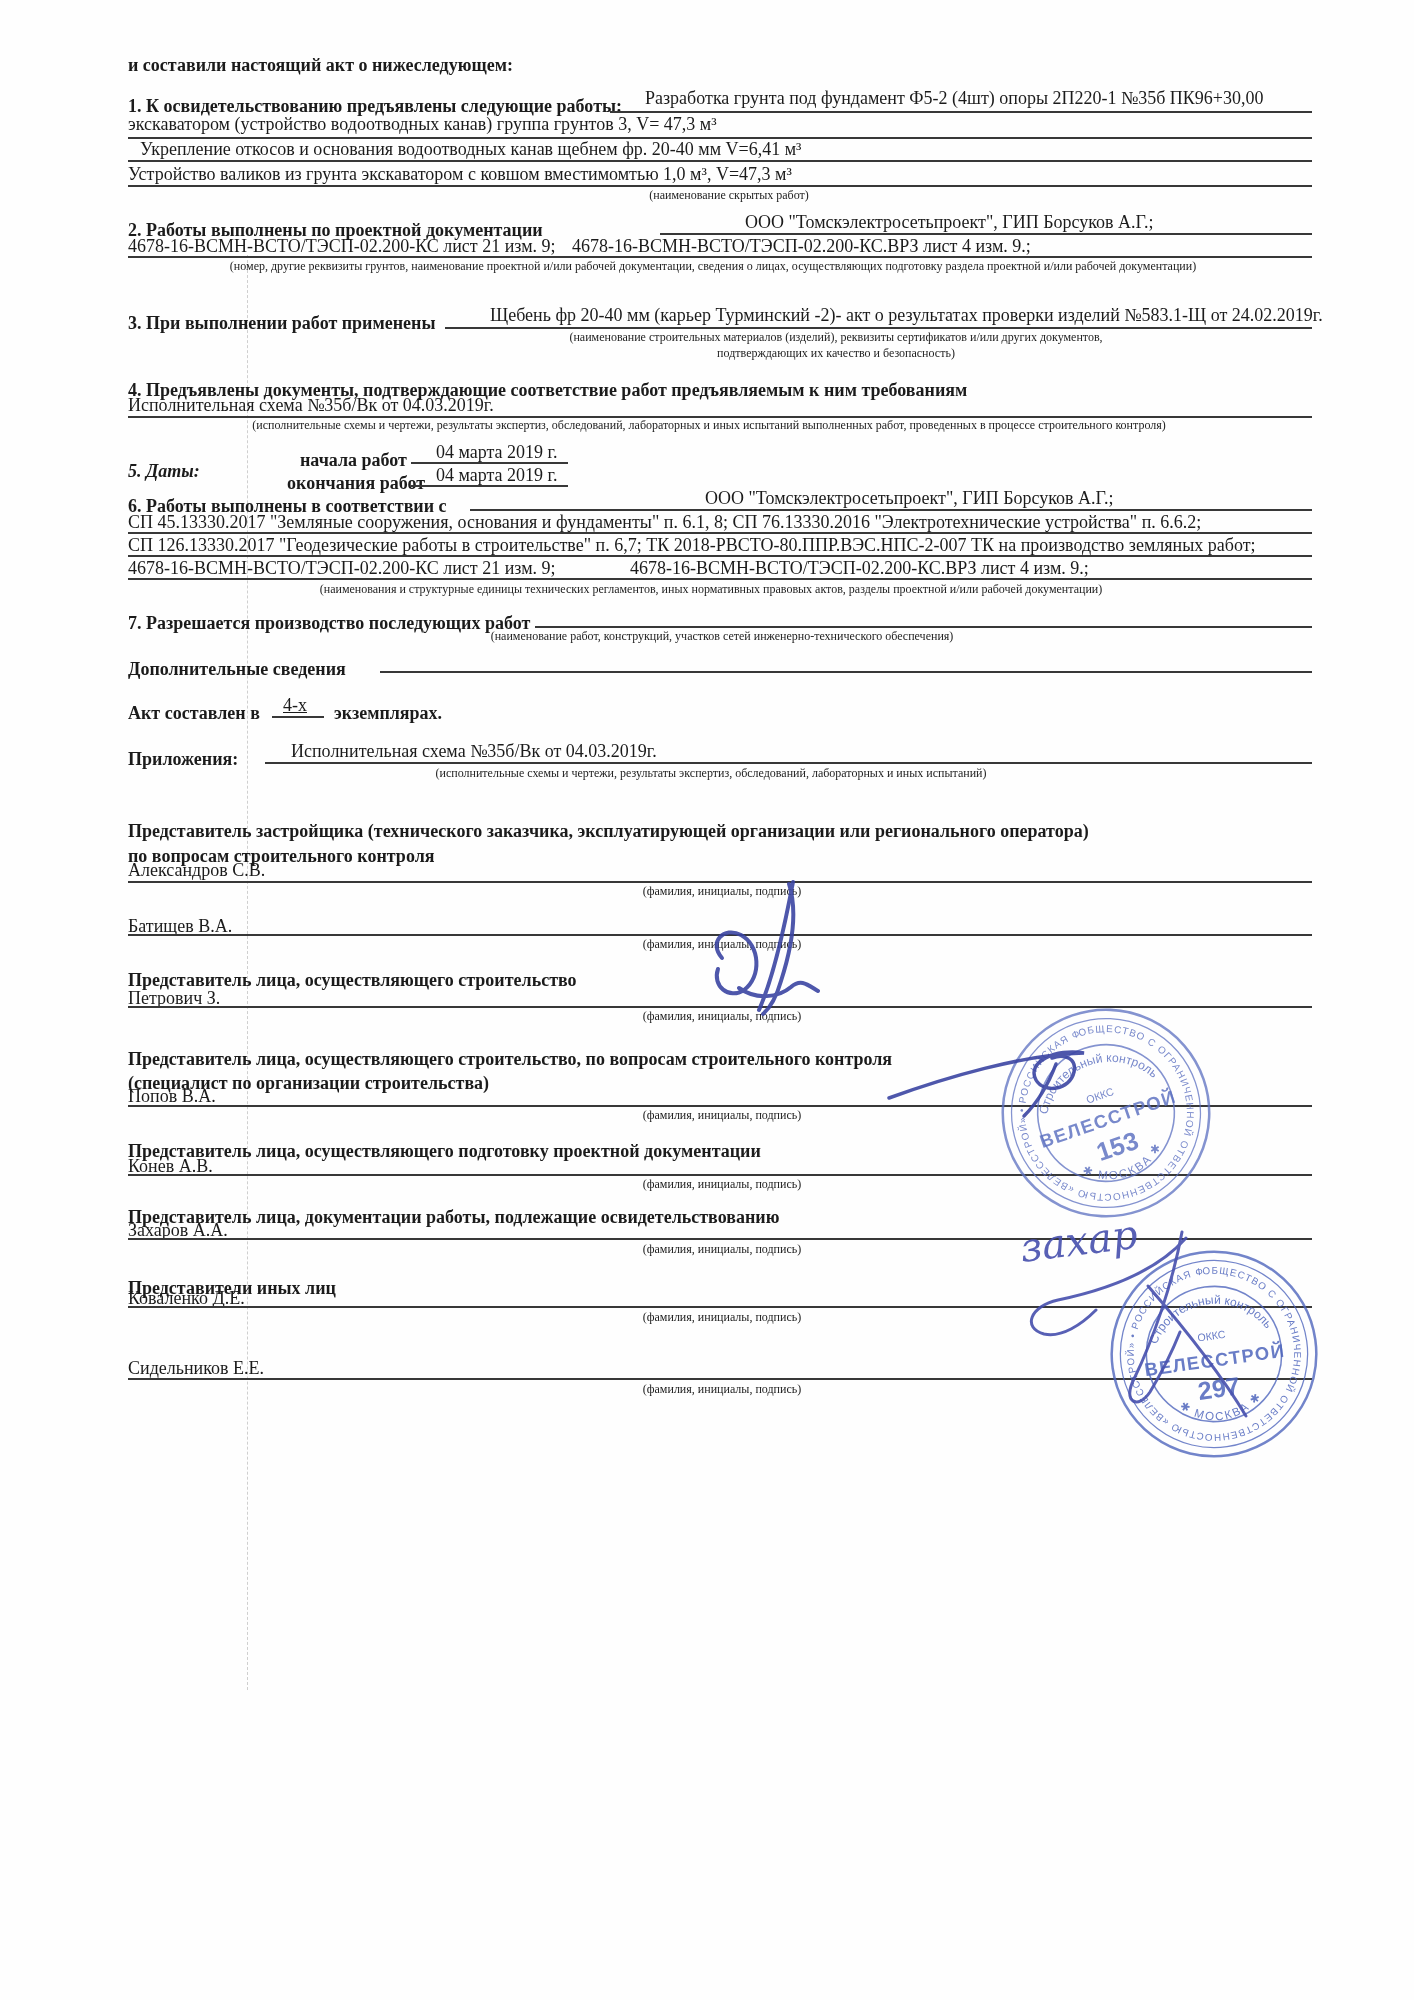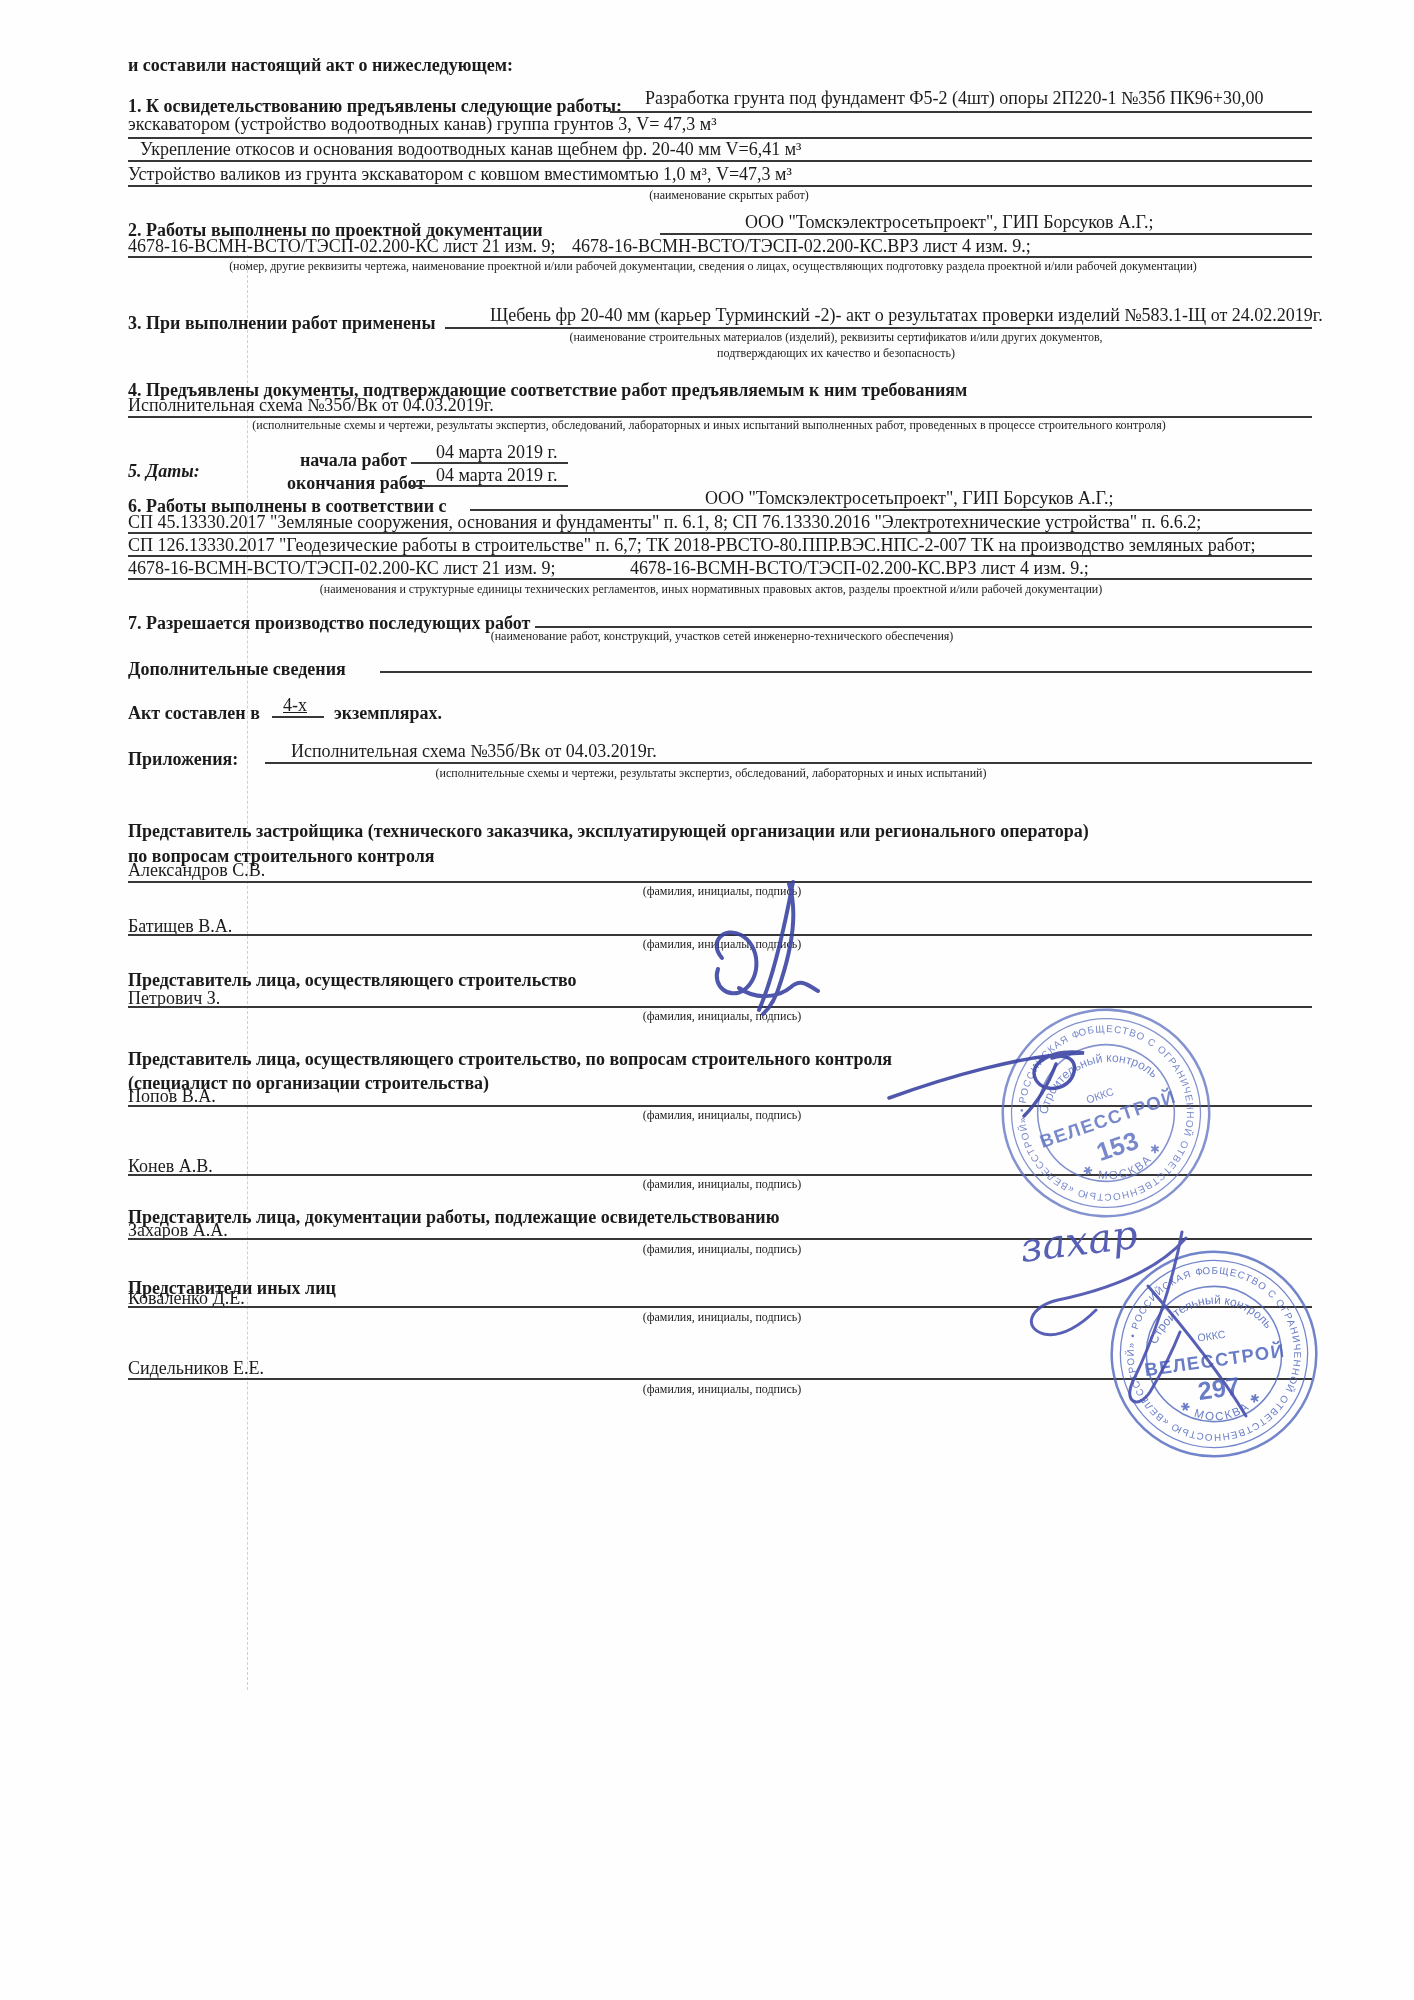--- a/index.html
+++ b/index.html
@@ -39,21 +39,21 @@
   <div class="t" style="left:128px;top:163px;">Устройство валиков из грунта экскаватором с ковшом вместимомтью 1,0 м³, V=47,3 м³</div>
   <div class="ln" style="left:128px;top:185px;width:1184px;"></div>
   <div class="cap" style="left:729px;top:188px;">(наименование скрытых работ)</div>
 
   <div class="t b" style="left:128px;top:211px;">2. Работы выполнены по проектной документации</div>
   <div class="t" style="left:745px;top:211px;">ООО "Томскэлектросетьпроект", ГИП Борсуков А.Г.;</div>
   <div class="ln" style="left:660px;top:233px;width:652px;"></div>
   <div class="t" style="left:128px;top:235px;">4678-16-ВСМН-ВСТО/ТЭСП-02.200-КС лист 21 изм. 9;</div>
   <div class="t" style="left:572px;top:235px;">4678-16-ВСМН-ВСТО/ТЭСП-02.200-КС.ВРЗ лист 4 изм. 9.;</div>
   <div class="ln" style="left:128px;top:256px;width:1184px;"></div>
-  <div class="cap" style="left:713px;top:259px;">(номер, другие реквизиты чертежа, наименование проектной и/или рабочей документации, сведения о лицах, осуществляющих подготовку раздела проектной и/или рабочей документации)</div>
+  <div class="cap" style="left:713px;top:259px;">(номер, другие реквизиты грунтов, наименование проектной и/или рабочей документации, сведения о лицах, осуществляющих подготовку раздела проектной и/или рабочей документации)</div>
 
   <div class="t b" style="left:128px;top:304px;">3. При выполнении работ применены</div>
   <div class="t" style="left:490px;top:304px;">Щебень фр 20-40 мм (карьер Турминский -2)- акт о результатах проверки изделий №583.1-Щ от 24.02.2019г.</div>
   <div class="ln" style="left:445px;top:327px;width:867px;"></div>
   <div class="cap" style="left:836px;top:330px;">(наименование строительных материалов (изделий), реквизиты сертификатов и/или других документов,</div>
   <div class="cap" style="left:836px;top:346px;">подтверждающих их качество и безопасность)</div>
 
   <div class="t b" style="left:128px;top:371px;">4. Предъявлены документы, подтверждающие соответствие работ предъявляемым к ним требованиям</div>
   <div class="t" style="left:128px;top:394px;">Исполнительная схема №35б/Вк от 04.03.2019г.</div>
   <div class="ln" style="left:128px;top:416px;width:1184px;"></div>
@@ -110,20 +110,21 @@
   <div class="t" style="left:128px;top:987px;">Петрович З.</div>
   <div class="ln" style="left:128px;top:1006px;width:1184px;"></div>
   <div class="cap" style="left:722px;top:1009px;">(фамилия, инициалы, подпись)</div>
 
   <div class="t b" style="left:128px;top:1040px;">Представитель лица, осуществляющего строительство, по вопросам строительного контроля</div>
   <div class="t b" style="left:128px;top:1064px;">(специалист по организации строительства)</div>
   <div class="t" style="left:128px;top:1085px;">Попов В.А.</div>
   <div class="ln" style="left:128px;top:1105px;width:1184px;"></div>
   <div class="cap" style="left:722px;top:1108px;">(фамилия, инициалы, подпись)</div>
 
+  <div class="t b" style="left:128px;top:1132px;">Представитель лица, осуществляющего подготовку проектной документации</div>
   <div class="t" style="left:128px;top:1155px;">Конев А.В.</div>
   <div class="ln" style="left:128px;top:1174px;width:1184px;"></div>
   <div class="cap" style="left:722px;top:1177px;">(фамилия, инициалы, подпись)</div>
 
   <div class="t b" style="left:128px;top:1198px;">Представитель лица, документации работы, подлежащие освидетельствованию</div>
   <div class="t" style="left:128px;top:1219px;">Захаров А.А.</div>
   <div class="ln" style="left:128px;top:1238px;width:1184px;"></div>
   <div class="cap" style="left:722px;top:1242px;">(фамилия, инициалы, подпись)</div>
 
   <div class="t b" style="left:128px;top:1269px;">Представители иных лиц</div>

